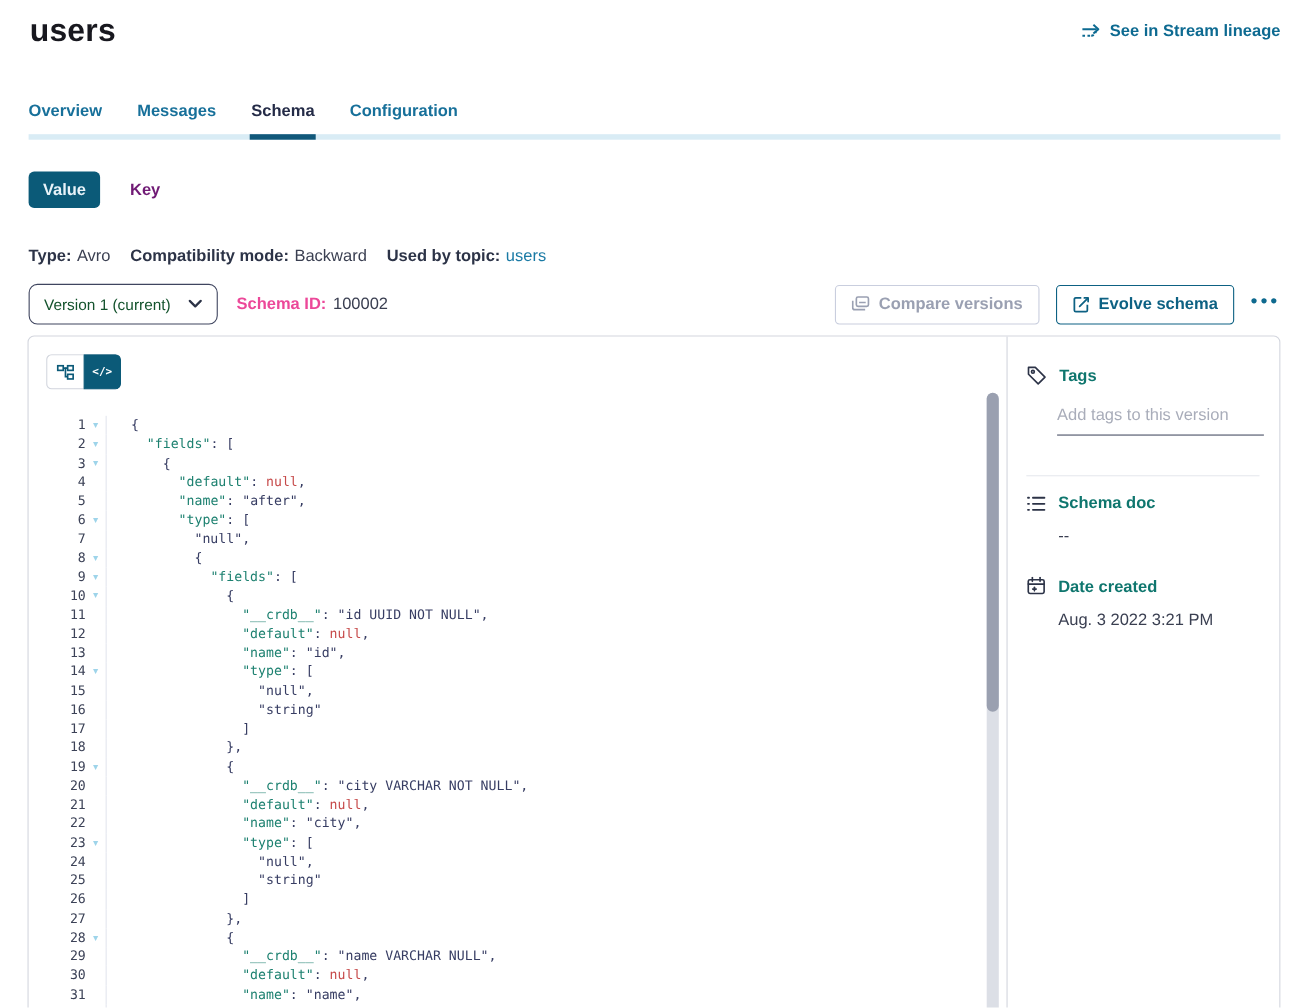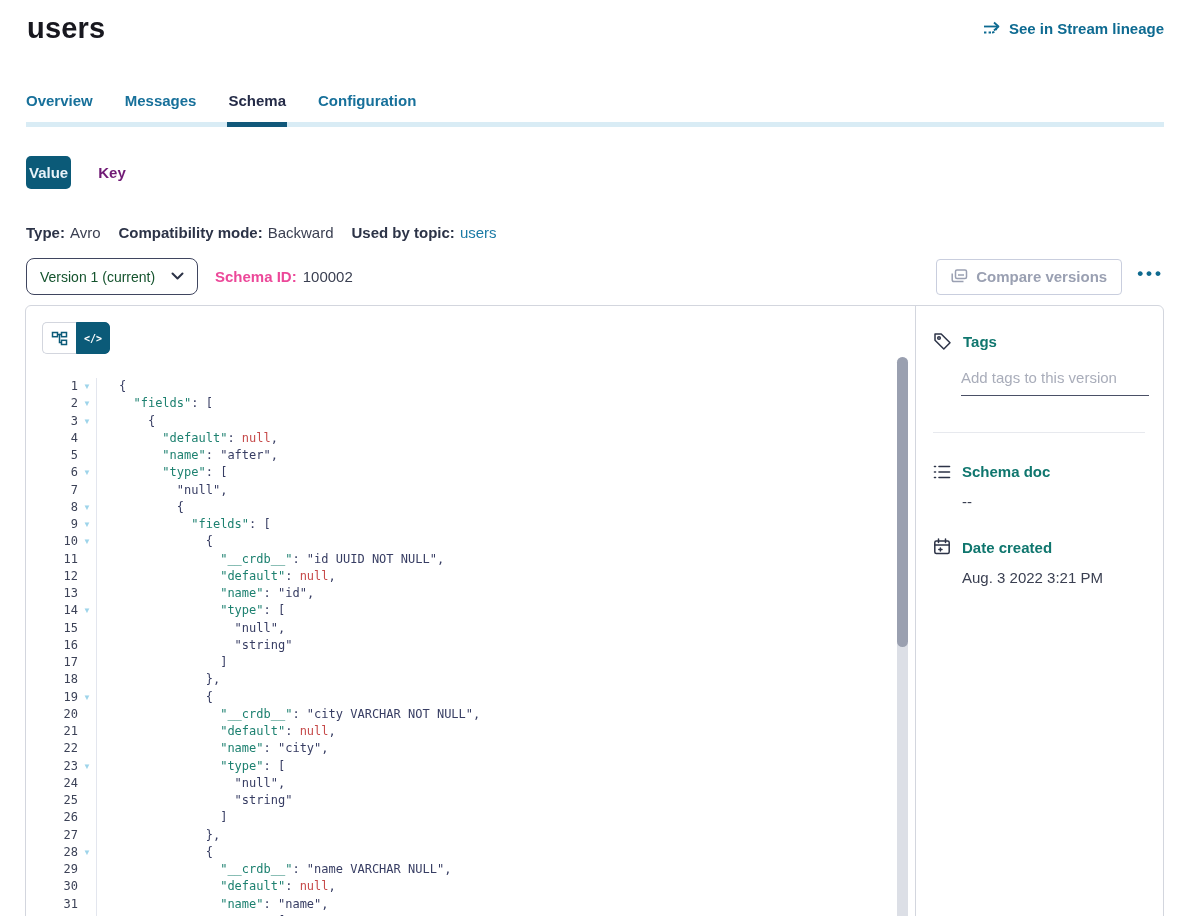--- a/index.html
+++ b/index.html
@@ -12,21 +12,21 @@
   .lineage-link { display:flex; align-items:center; gap:7px; color:#0d6a91; font-size:15px; font-weight:700; cursor:pointer; }
 
   
   .tabs { display:flex; gap:32px; margin:47px 25px 0 26px; border-bottom:5px solid #d9ecf5; }
   .tab { font-size:15px; font-weight:600; color:#17709a; padding-bottom:13px; cursor:pointer; position:relative; }
   .tab.active { color:#242b47; }
   .tab.active::after { content:""; position:absolute; left:-1px; right:-1px; bottom:-5px; height:5px; background:#11587a; }
 
   
   .vk-row { display:flex; align-items:center; margin:29px 0 0 26px; }
-  .vk-value { background:#0b5a78; color:#e8f3f9; font-size:15px; font-weight:600; padding:8px 3px; border-radius:5px; border:none; cursor:pointer; }
+  .vk-value { background:#0b5a78; color:#e8f3f9; font-size:15px; font-weight:600; padding:8px 13px; border-radius:5px; border:none; cursor:pointer; }
   .vk-key { color:#701a75; font-size:15px; font-weight:700; margin-left:27px; cursor:pointer; }
 
   
   .meta-row { display:flex; gap:18px; margin:35px 0 0 26px; font-size:15px; }
   .meta-row b { color:#2c3347; font-weight:700; }
   .meta-row .lnk { color:#1a7aa5; cursor:pointer; }
   .meta-item { display:flex; gap:5px; }
 
   
   .ver-row { display:flex; align-items:center; margin:17px 25px 0 26px; }
@@ -65,21 +65,21 @@
   .scrollbar-track { position:absolute; top:51px; bottom:0; right:7px; width:11px; background:#dcdfe6; border-radius:7px 7px 0 0; }
   .scrollbar-thumb { position:absolute; top:0; left:0; width:11px; height:290px; background:#9aa0b0; border-radius:7px; cursor:grab; }
 
   
   .sidebar { width:248px; flex-shrink:0; border-left:1px solid #d3d6de; padding:26px 18px 0 17px; }
   .side-head { display:flex; align-items:center; gap:11px; font-size:15px; font-weight:700; color:#0f766e; }
   .tags-input { display:block; margin:18px 0 0 28px; width:188px; border:none; outline:none; background:transparent;
     border-bottom:1.5px solid #4a5066; padding-bottom:9px; font-size:15px; color:#3a3f51; font-family:"Liberation Sans", sans-serif; }
   .tags-input::placeholder { color:#a9adba; }
   .side-divider { border:none; border-top:1px solid #e7e9ee; margin-top:36px; }
-  .side-block { margin-top:30px; }
+  .side-block { margin-top:16px; }
   .side-value { margin:13px 0 0 29px; font-size:15px; color:#3a3f51; }
   .mt-28 { margin-top:28px; }
   svg { display:block; }
 </style>
 </head>
 <body>
 
 <div class="hdr">
   <div class="page-title">users</div>
   <div class="lineage-link">
@@ -138,20 +138,30 @@
   <div class="ver-actions">
     <button class="btn btn-disabled">
       <span>
         <svg width="17" height="15" viewBox="0 0 17 15" fill="none" stroke="#9aa0b2" stroke-width="1.5">
           <rect x="4.5" y="1" width="11" height="8.5" rx="1.5"></rect>
           <path d="M12.5 12.5 H3 a1.8 1.8 0 0 1 -1.8 -1.8 V4.5"></path>
           <path d="M7 6 h6"></path>
         </svg>
       </span>
       <span>Compare versions</span>
+    </button>
+    <button class="btn btn-teal">
+      <span>
+        <svg width="16" height="16" viewBox="0 0 16 16" fill="none" stroke="#0d6183" stroke-width="1.6">
+          <path d="M13.5 8 V13 a1.3 1.3 0 0 1 -1.3 1.3 H3 A1.3 1.3 0 0 1 1.7 13 V3 A1.3 1.3 0 0 1 3 1.7 H8"></path>
+          <path d="M6.5 9.5 L13.8 2.2" stroke-linecap="round"></path>
+          <path d="M10.8 1.8 H14.2 V5.2" stroke-linecap="round" stroke-linejoin="round"></path>
+        </svg>
+      </span>
+      <span>Evolve schema</span>
     </button>
     <span class="more-dots">•••</span>
   </div>
 </div>
 
 <div class="panel">
 
   <div class="editor">
     <div class="view-toggle">
       <div class="view-btn">

